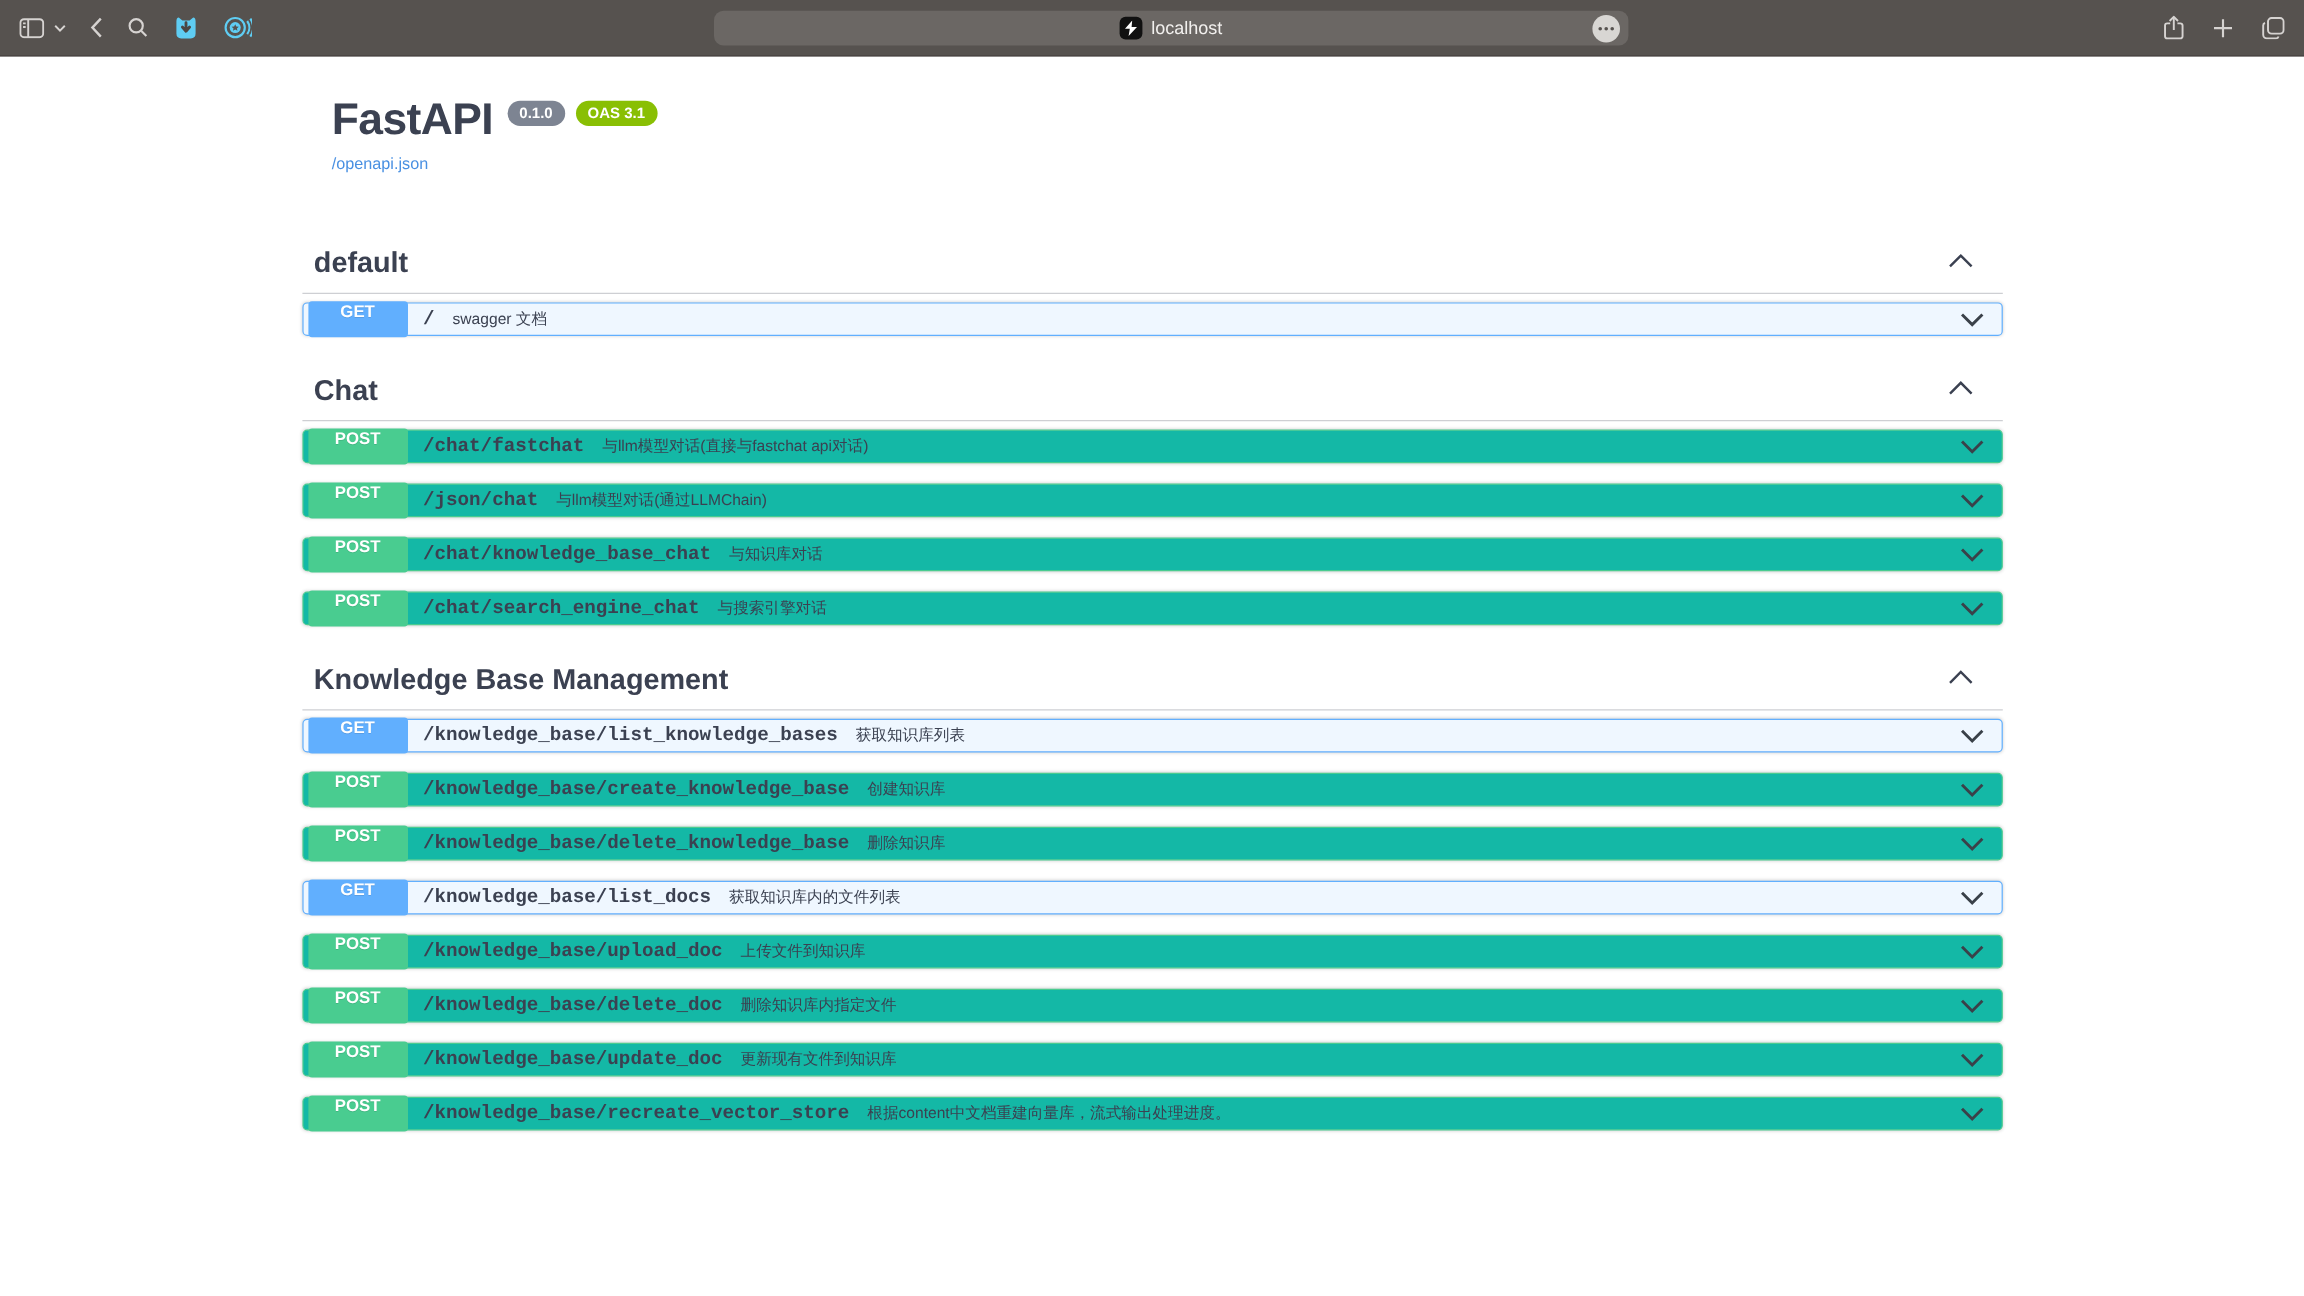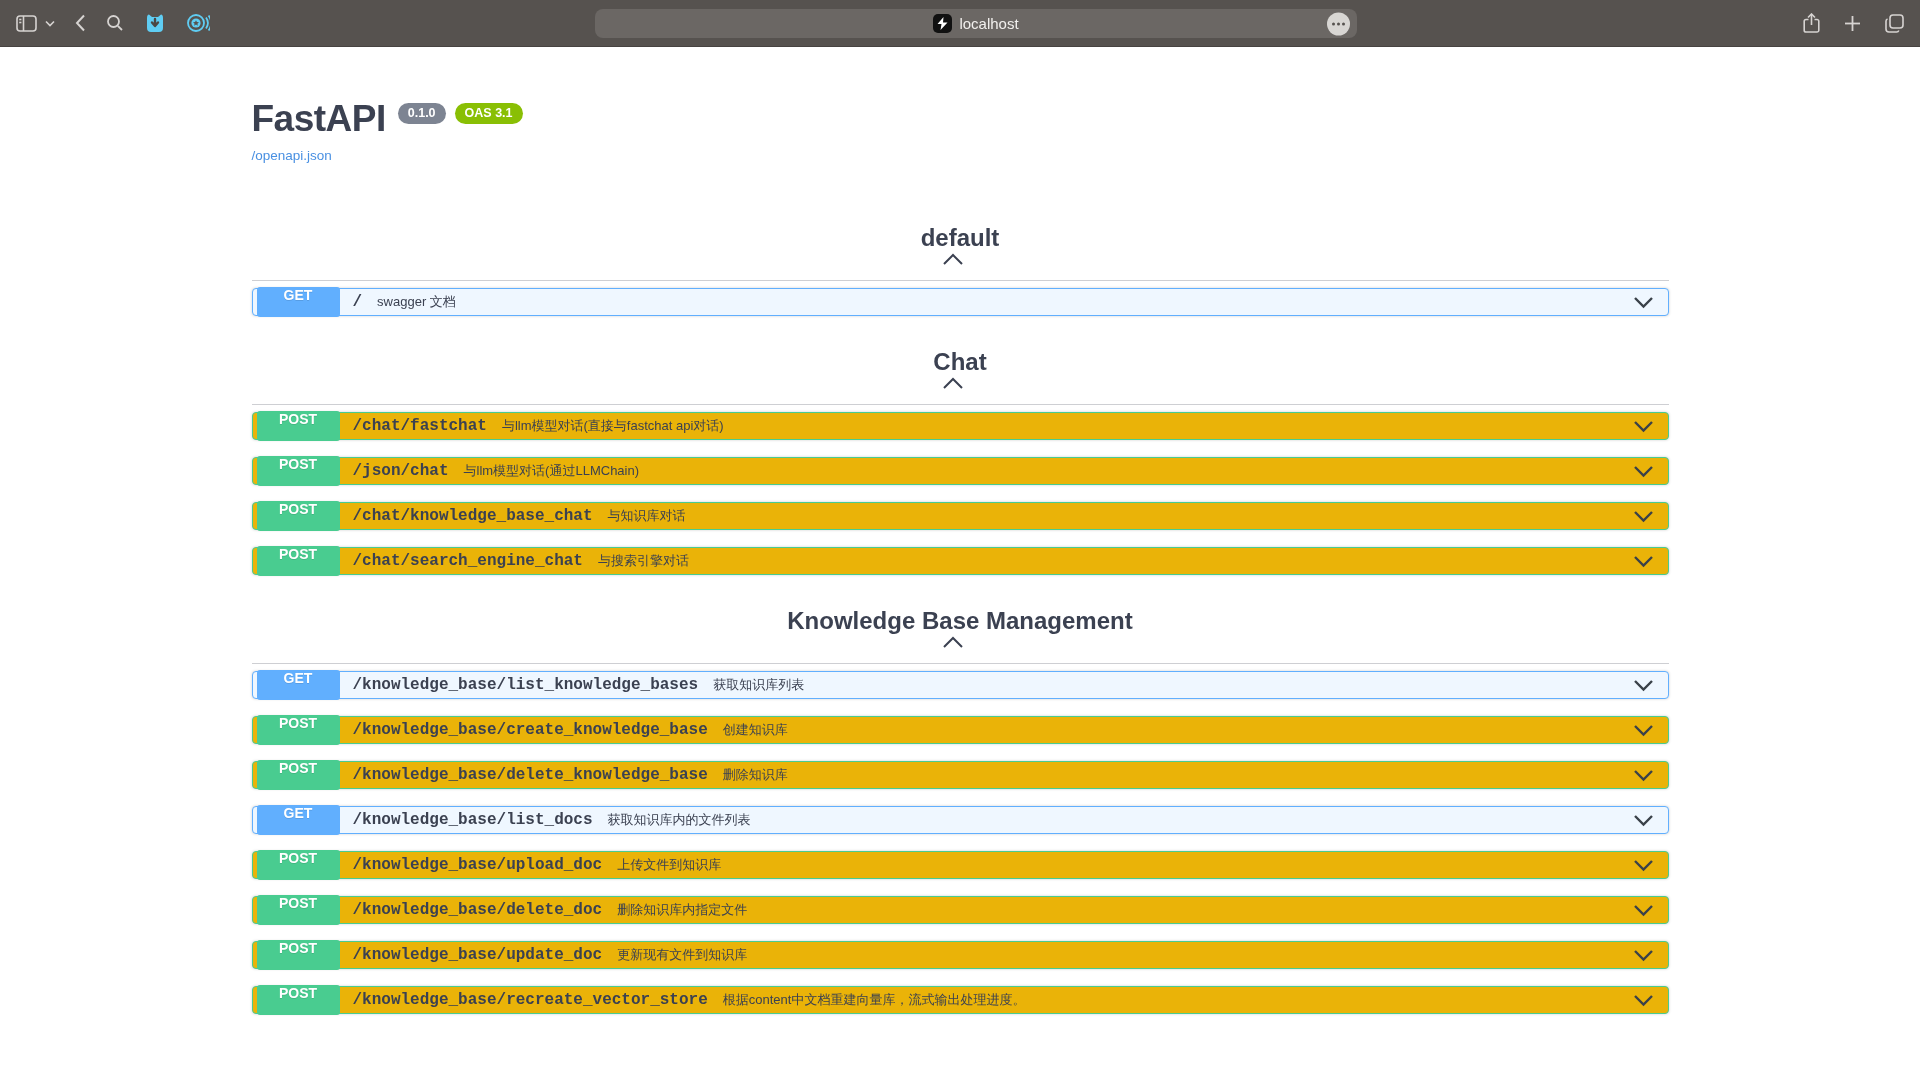--- a/index.html
+++ b/index.html
@@ -35,21 +35,21 @@
     position:absolute; right:7px; top:50%; transform:translateY(-50%);
     width:23px; height:23px; border-radius:50%; background:#d8d6d3; border:none;
     display:flex; align-items:center; justify-content:center; gap:2px; padding:0;
   }
   .ellipsis-btn i { width:3px; height:3px; border-radius:50%; background:#56524f; display:block; }
 
   
   .page { height:1033px; overflow:hidden; background:#fff; }
   .wrapper { width:1417px; margin:0 auto; }
 
-  .info { padding-top:53px; }
+  .info { padding-top:34px;margin-left:25px; }
   .title-row { display:flex; align-items:flex-start; }
   h1.api-title {
     margin:0; font-size:37px; line-height:37px; font-weight:700; color:#3b4151; letter-spacing:-0.5px;
   }
   .badges { display:flex; gap:9px; margin-left:12px; margin-top:3px; }
   .pill {
     display:inline-block; padding:3px 10px 4px; border-radius:57px;
     font-size:12.5px; font-weight:700; color:#fff; vertical-align:top;
   }
   .pill.version { background:var(--badge-version-bg,#7d8492); }
@@ -57,35 +57,34 @@
   a.spec-link { display:inline-block; margin-top:11px; font-size:13.5px; color:var(--link-color,#4990e2); text-decoration:none; }
 
   .sections { margin-top:60px; }
   .tag-section { margin-top:0; }
   .tag-section + .tag-section { margin-top:32px; }
   .tag-header {
     display:flex; align-items:center; justify-content:space-between;
     padding:0 10px 10px 10px;
     border-bottom:1px solid rgba(59,65,81,.25);
     cursor:pointer;
-    flex-direction:column;
   }
   .tag-header h3 { margin:0; font-size:24px; line-height:28px; font-weight:700; color:#3b4151; }
   .tag-arrow { color:#3b4151; margin-right:14px; }
 
   .opblock {
     display:flex; align-items:center;
     height:28px; margin-top:17px; padding:0 14px 0 4px;
     border:1px solid; border-radius:4px;
     box-shadow:0 0 3px rgba(0,0,0,.19);
     cursor:pointer;
   }
   .ops .opblock:first-child { margin-top:7px; }
   .opblock.get  { background:#eff7ff; border-color:var(--get-color,#61affe); }
-  .opblock.post { background:#eab308; border-color:var(--post-color,#49cc90); }
+  .opblock.post { background:#14b8a6; border-color:var(--post-color,#49cc90); }
   .method {
     width:83px; height:30px; border:none; border-radius:3px; flex:0 0 83px;
     color:#fff; font-weight:700; font-size:14px; text-align:center;
     font-family:"Liberation Sans","DejaVu Sans",sans-serif;
     text-shadow:0 1px 0 rgba(0,0,0,.1);
   }
   .opblock.get  .method { background:var(--get-color,#61affe); }
   .opblock.post .method { background:var(--post-color,#49cc90); }
   .path {
     margin-left:13px;

